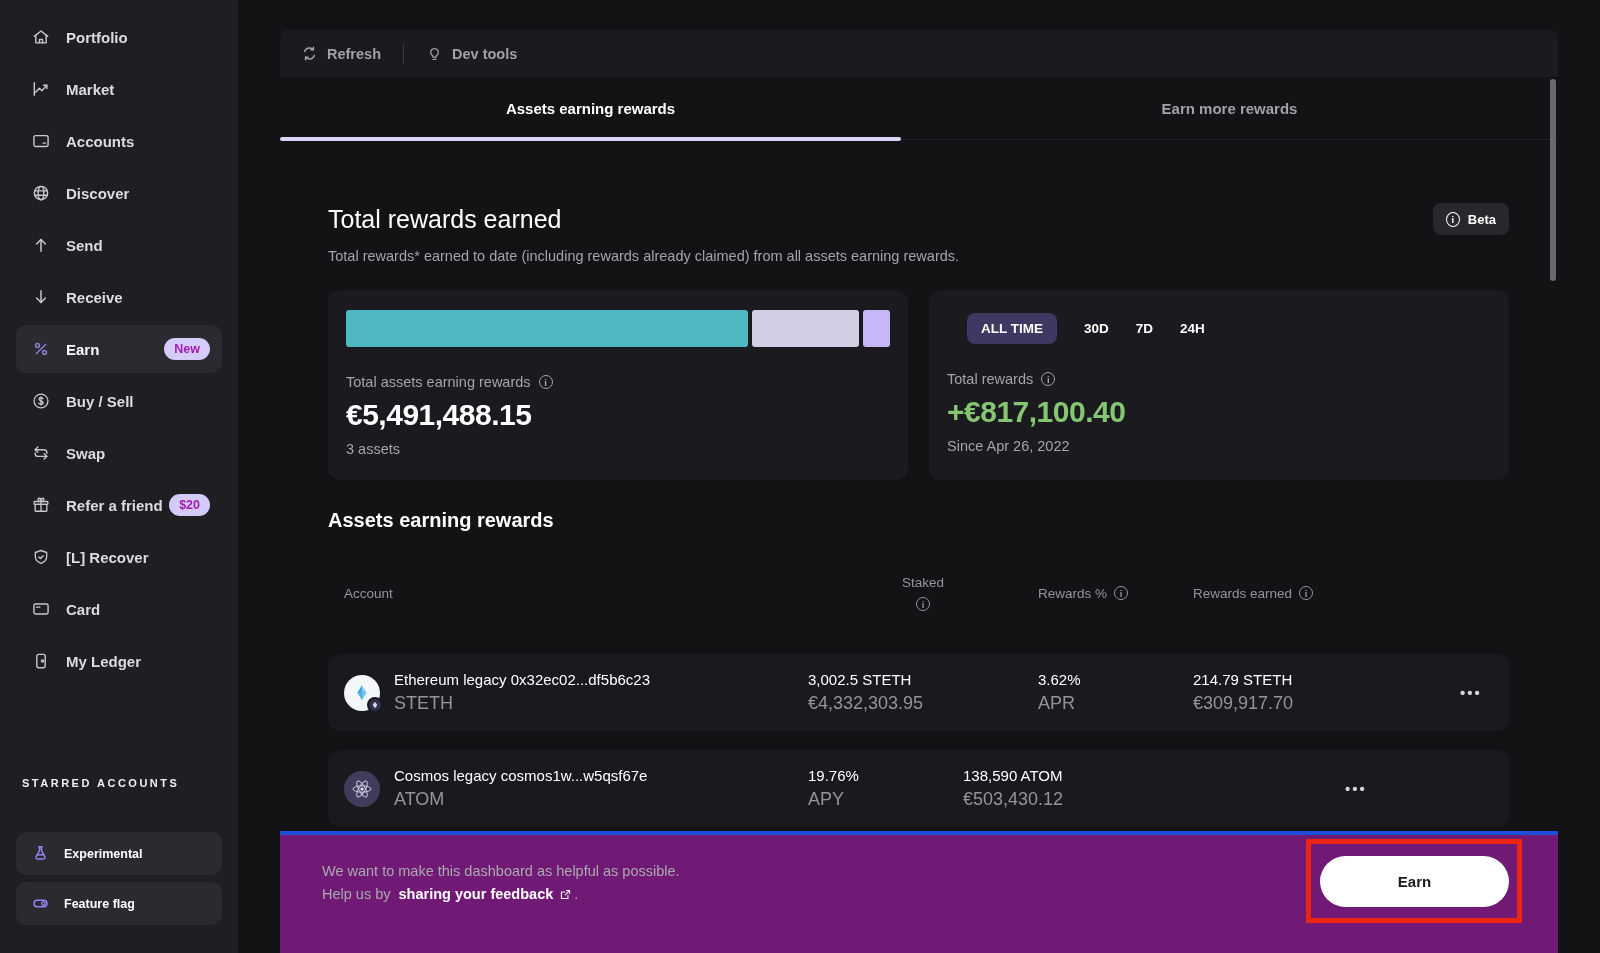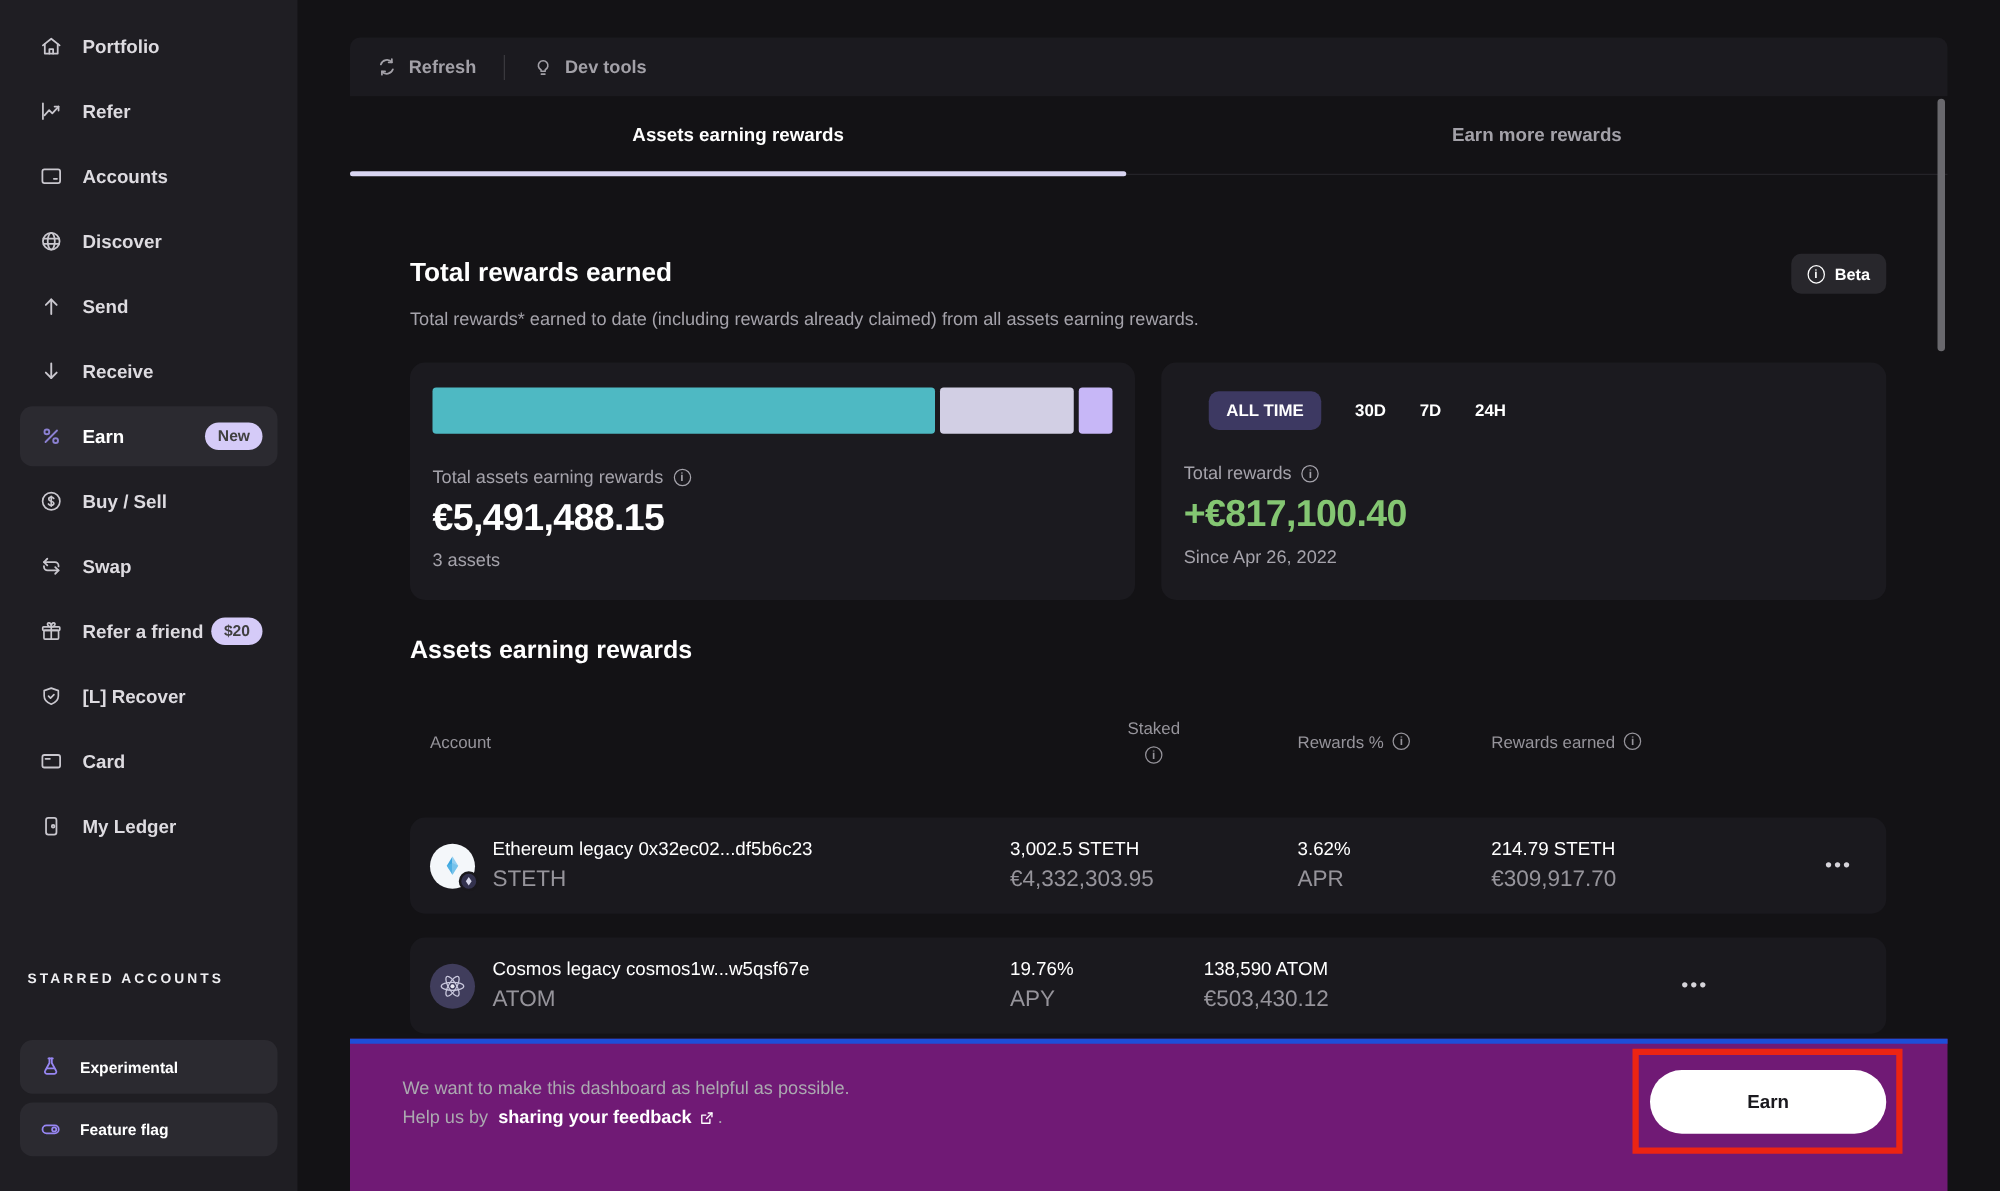--- a/index.html
+++ b/index.html
@@ -19,21 +19,21 @@
   }
   .nav { padding-top:13px; }
   .nav-item {
     height:48px; margin:0 16px 4px 16px; border-radius:10px;
     display:flex; align-items:center; padding:0 12px 0 15px;
     color:#DDDBE0; font-size:15px; font-weight:600; cursor:pointer;
   }
   .nav-item .ic { width:20px; height:20px; margin-right:15px; flex:0 0 20px; }
   .nav-item.active { background:#2B2A30; color:#FFFFFF; font-weight:700; }
   .badge {
-    margin-left:auto; background:#D5CBF8; color:#404040;
+    margin-left:auto; background:#D5CBF8; color:#a21caf;
     font-size:12.5px; font-weight:700; padding:4px 10px; border-radius:12px;
   }
   .side-section {
     position:absolute; left:22px; top:777px;
     font-size:11px; font-weight:700; letter-spacing:2.5px; color:#EFEFF2;
   }
   .side-btn {
     position:absolute; left:16px; width:206px; height:43px;
     background:#2B2A30; border-radius:10px;
     display:flex; align-items:center; padding-left:15px; gap:14px;
@@ -70,21 +70,21 @@
   }
 
   .scroll-thumb {
     position:absolute; left:1312px; top:79px; width:6px; height:202px;
     border-radius:3px; background:#69686D;
   }
 
   .content { position:absolute; left:90px; top:140px; width:1181px; }
 
   .overview-head { margin-top:63px; display:flex; align-items:center; justify-content:space-between; }
-  .h1 { font-size:21px; font-weight:700; color:#FFFFFF; }
+  .h1 { font-size:25px; font-weight:400; color:#FFFFFF; }
   .beta {
     background:#28272C; border-radius:8px; height:32px; padding:0 13px;
     display:flex; align-items:center; gap:8px;
     font-size:13px; font-weight:700; color:#FFFFFF; cursor:pointer;
   }
   .subtitle { margin-top:13px; font-size:14.5px; color:#A5A3AB; }
 
   .info {
     display:inline-flex; width:14px; height:14px; border:1.3px solid currentColor;
     border-radius:50%; align-items:center; justify-content:center;
@@ -183,21 +183,21 @@
     </div>
 
     <div class="nav-item">
       <span class="ic">
         <svg viewBox="0 0 24 24" fill="none" stroke="#C9C7CE" stroke-width="1.7" stroke-linecap="round" stroke-linejoin="round">
             <path d="M4 4.5v15"></path>
             <polyline points="5.5,16 10,11 13,14 19,7.5"></polyline>
             <polyline points="15.2,7.5 19,7.5 19,11.3"></polyline>
           </svg>
       </span>
-      <span>Refer</span>
+      <span>Market</span>
     </div>
 
     <div class="nav-item">
       <span class="ic">
         <svg viewBox="0 0 24 24" fill="none" stroke="#C9C7CE" stroke-width="1.7" stroke-linecap="round" stroke-linejoin="round">
             <rect x="3.5" y="5.5" width="17" height="13" rx="2"></rect>
             <path d="M14.5 14.5h3"></path>
           </svg>
       </span>
       <span>Accounts</span>

